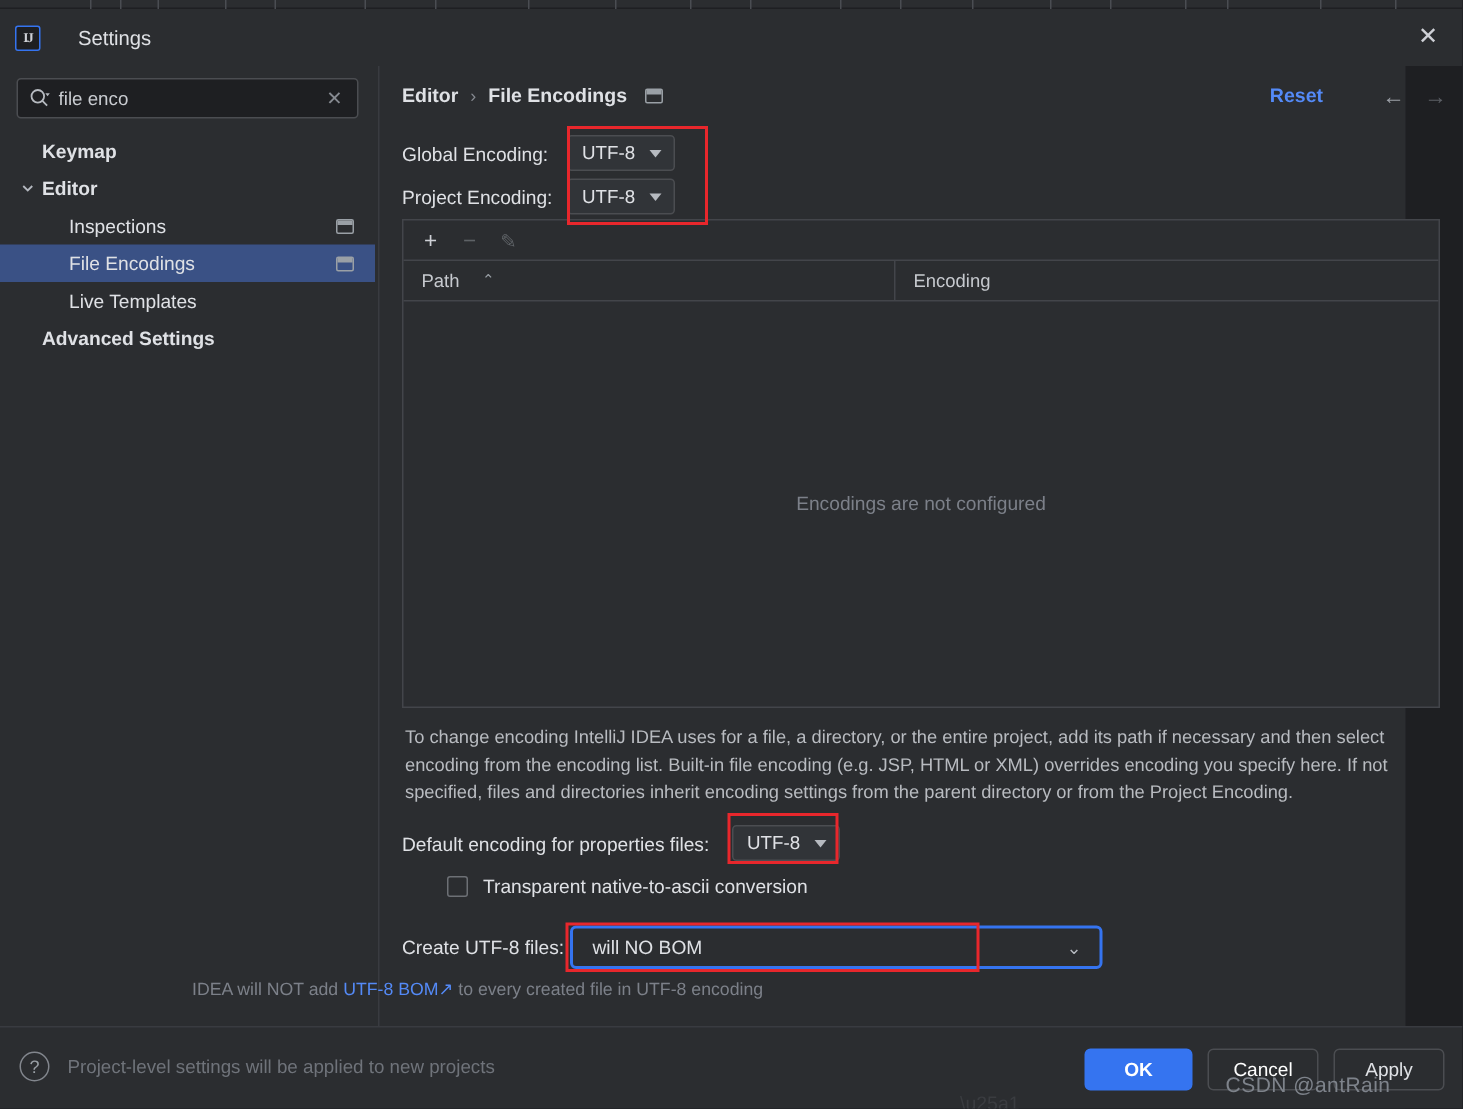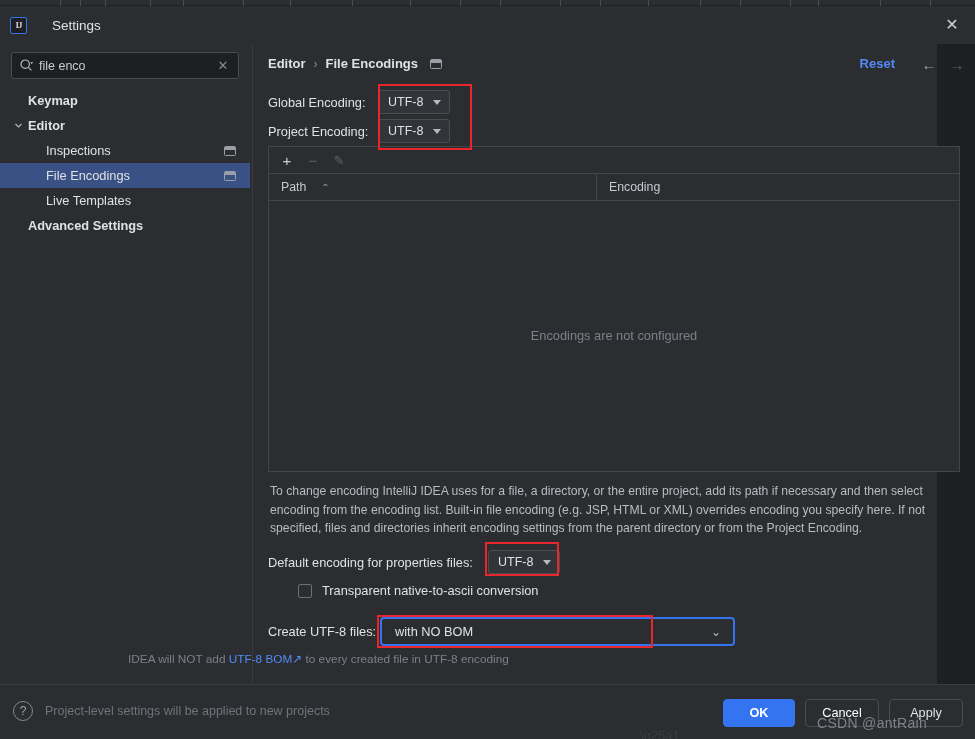--- a/index.html
+++ b/index.html
@@ -125,21 +125,21 @@
   .crumb-scope {
     position: relative; width: 12px; height: 10px; margin-left: 4px;
     border: 1px solid #9aa0a6; border-radius: 1.5px;
   }
   .crumb-scope::before {
     content: ""; position: absolute; left: 0; top: 0;
     width: 100%; height: 3px; background: #9aa0a6;
   }
 
   .reset-link {
-    position: absolute; right: 80px; top: 12px;
+    position: absolute; right: 93px; top: 12px;
     font-size: 13px; font-weight: bold; color: #548af7;
     cursor: pointer;
   }
   .nav-arrow {
     position: absolute; top: 10px;
     width: 20px; height: 20px;
     display: flex; align-items: center; justify-content: center;
     font-size: 15px; cursor: pointer;
   }
   .nav-back { right: 36px; color: #9da1a8; }
@@ -430,21 +430,21 @@
     <div class="anno" style="left:233px; top:498px; width:74px; height:34px;"></div>
 
     <div class="field-row" style="top:539px; left:46px">
       <span class="checkbox-box"></span>
       <span>Transparent native-to-ascii conversion</span>
     </div>
 
     <div class="field-row" style="top:573px">
       <span style="width:112px">Create UTF-8 files:</span>
       <span class="combo-wide">
-        <span>with NO BOM</span>
+        <span>will NO BOM</span>
         <span class="chev-dn">⌄</span>
       </span>
     </div>
     <div class="anno" style="left:125px; top:571px; width:276px; height:33px;"></div>
 
   </div>
 
   <div class="bom-hint">
     <span>IDEA will NOT add </span><span class="bom-link">UTF-8 BOM</span><span class="bom-link">↗</span><span> to every created file in UTF-8 encoding</span>
   </div>

